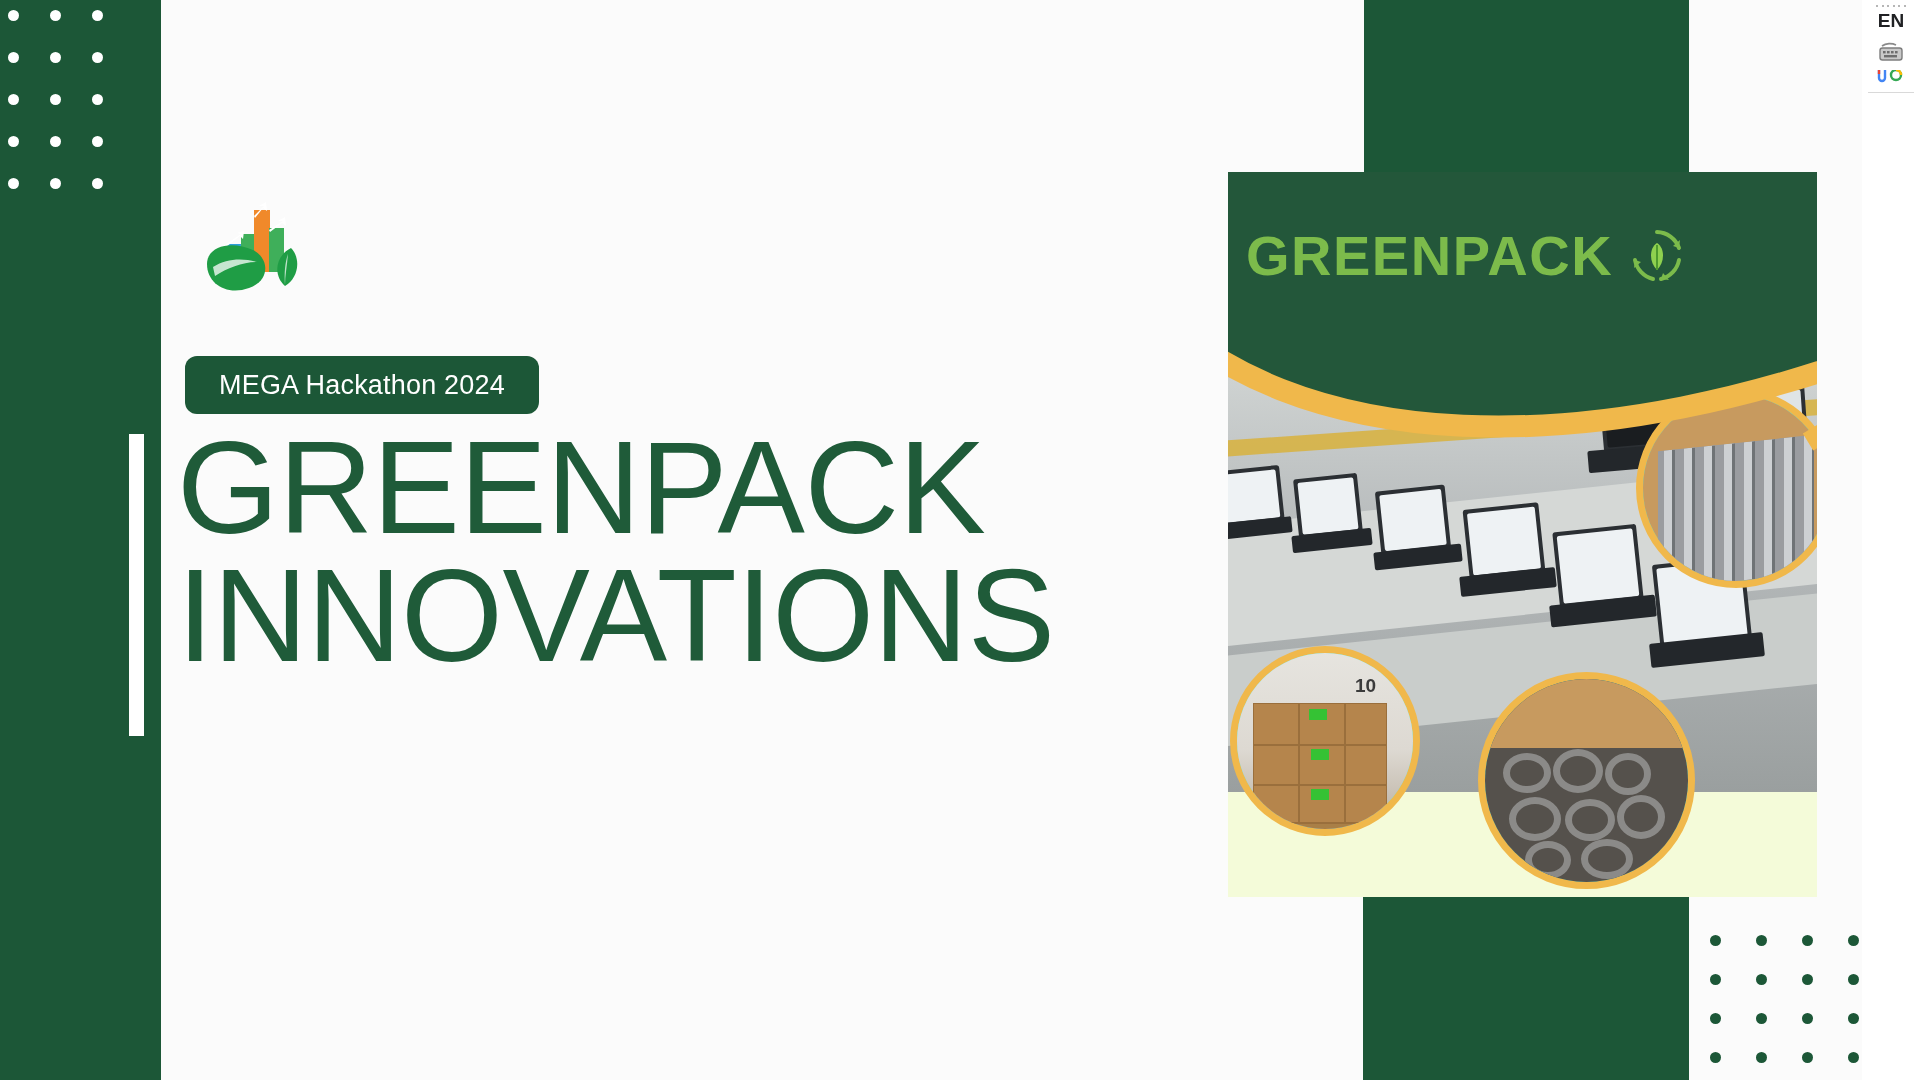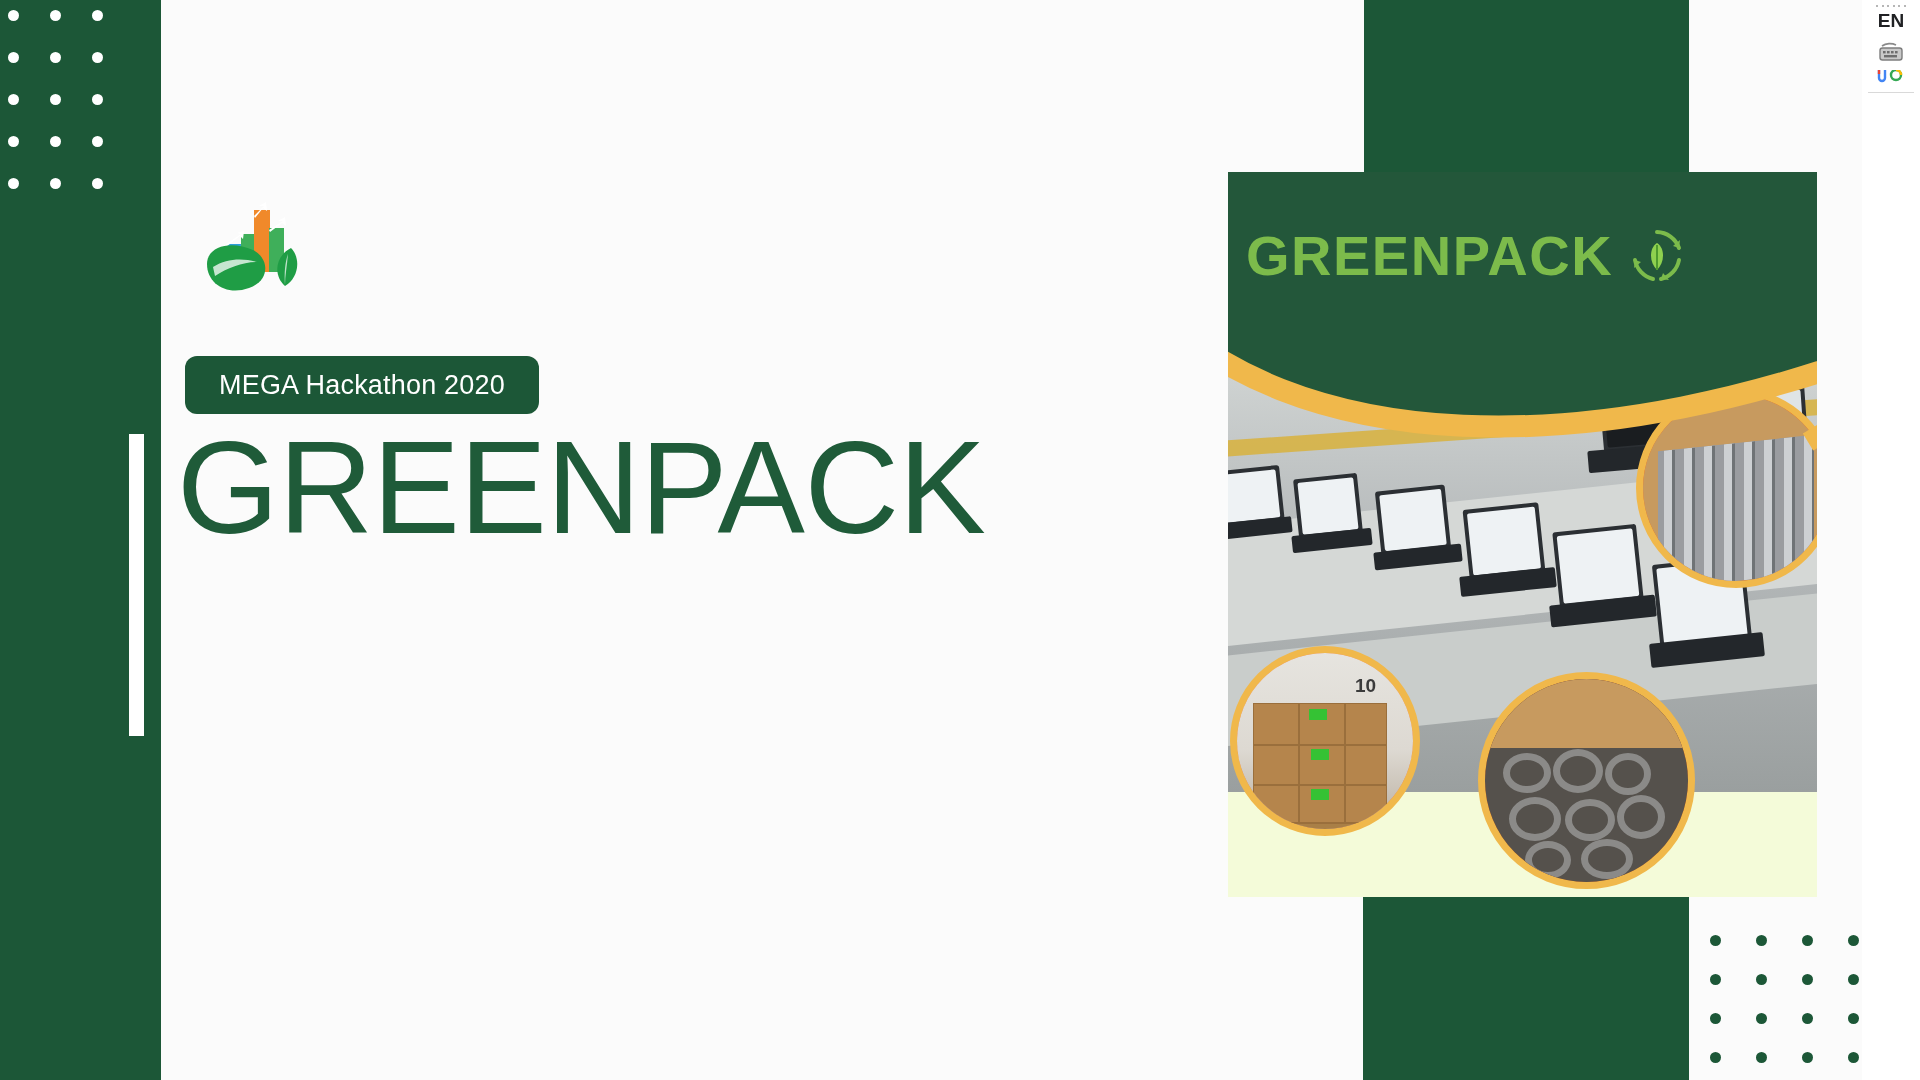--- a/index.html
+++ b/index.html
@@ -175,21 +175,21 @@
     background: #23272b;
     border-radius: 2px;
   }
 
   
   .inset {
     position: absolute;
     border-radius: 50%;
     border: 7px solid #f0b84b;
     overflow: hidden;
-    background: #f97316;
+    background: #5eead4;
   }
   .inset-boxes   { left: 2px;  top: 474px; width: 190px; height: 190px; }
   .inset-cables  { left: 250px; top: 500px; width: 217px; height: 217px; }
   .inset-laptops { left: 408px; top: 216px; width: 200px; height: 200px; }
 
   .warehouse-bg {
     position: absolute; inset: 0;
     background: linear-gradient(#e6e4df 0%, #ddd9d2 55%, #b9ae9f 100%);
   }
   .pallet-box {
@@ -319,25 +319,26 @@
         <path d="M57 28 L67 18 L62 18 L69 14 L70 23 L66 20 L58 30 Z" fill="#ffffff"></path>
         <path d="M72 42 L86 33 L81 33 L88 29 L89 38 L85 35 L73 44 Z" fill="#ffffff"></path>
         <path d="M10 76 C10 58 34 52 56 62 C72 70 74 92 52 100 C30 108 10 96 10 76 Z" fill="#1f9d45"></path>
         <path d="M16 79 C30 70 46 70 60 74 C46 74 30 80 18 88 Z" fill="#ffffff" opacity=".75"></path>
         <path d="M94 60 C104 70 102 90 88 98 C76 88 78 68 94 60 Z" fill="#1f9d45"></path>
         <path d="M91 66 C90 78 88 88 88 97 C87 86 88 74 91 66 Z" fill="#ffffff" opacity=".7"></path>
       </svg>
     </div>
 
     <div class="badge">
-      <span>MEGA Hackathon 2020</span>
+      <span>MEGA Hackathon 2024</span>
     </div>
 
     <h1 class="headline">
       <span class="line">GREENPACK</span>
+      <span class="line">INNOVATIONS</span>
     </h1>
 
   </div>
 
   <div class="block-top"></div>
   <div class="block-bottom"></div>
 
   <div class="poster">
 
     <div class="poster-header"></div>

